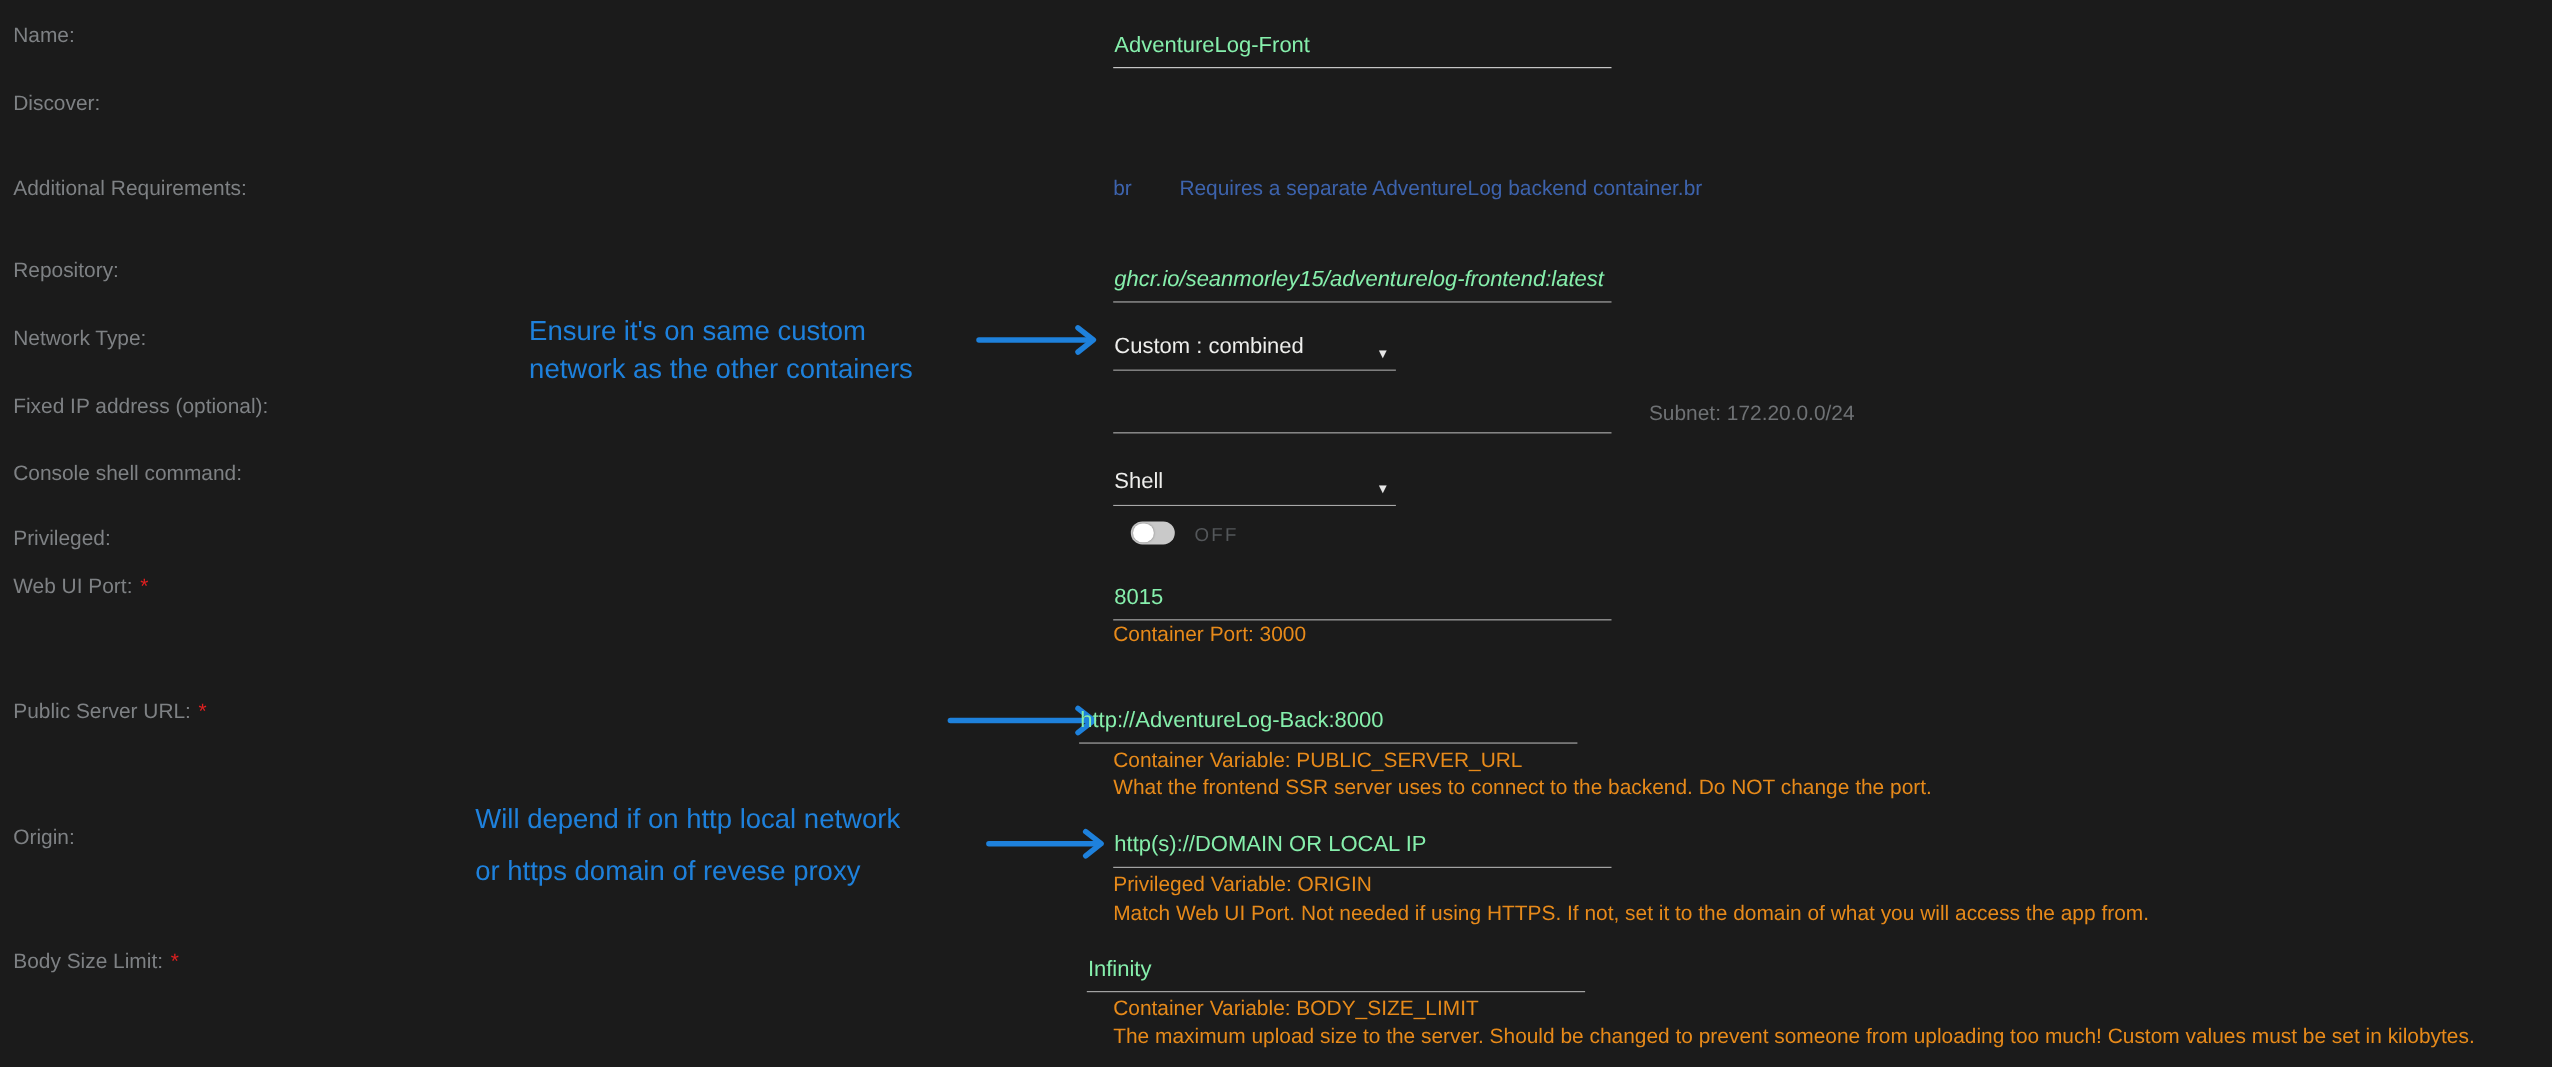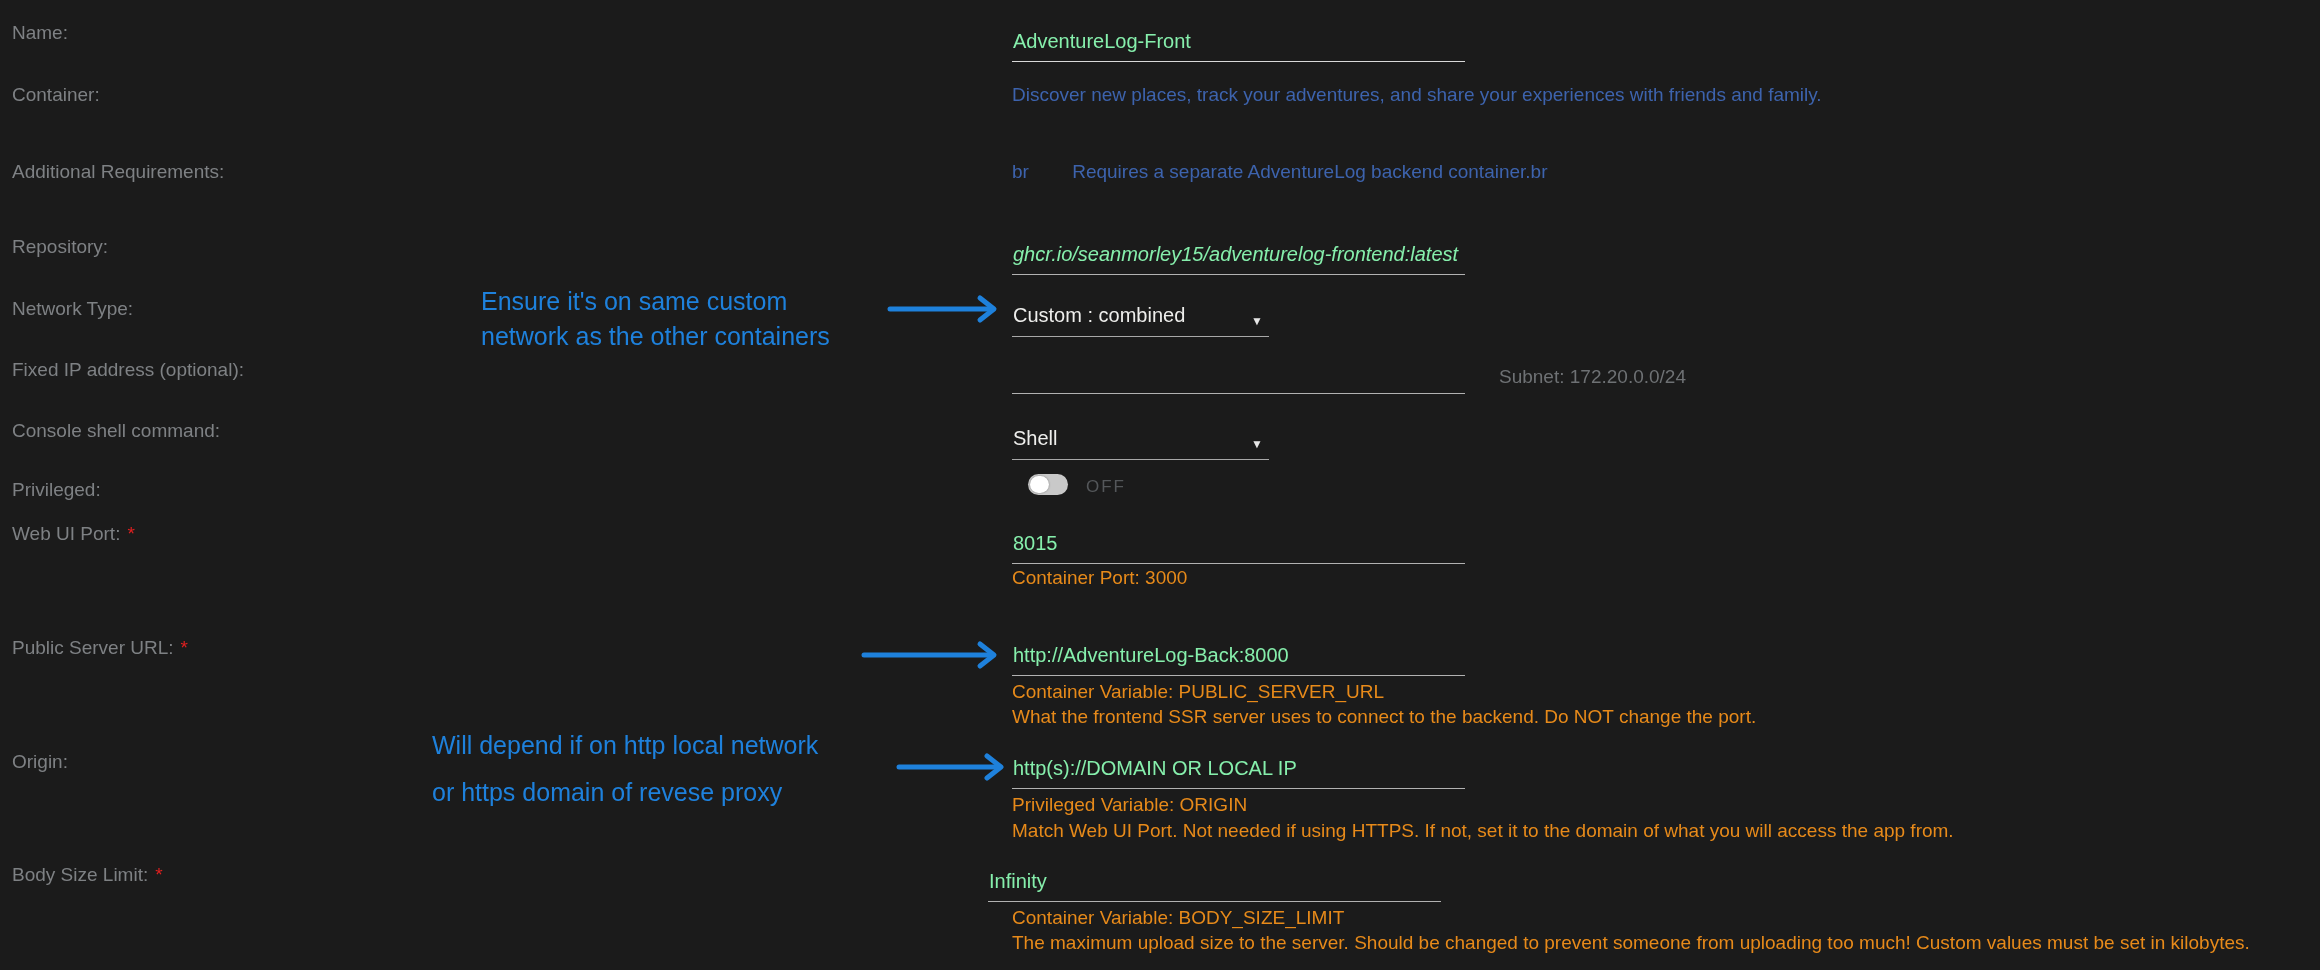--- a/index.html
+++ b/index.html
@@ -38,22 +38,21 @@
   svg.arrow path{stroke:#1e81dc;stroke-width:5;fill:none;stroke-linecap:round;stroke-linejoin:round;}
 </style>
 </head>
 <body>
 
 <div class="page">
 
   <div class="abs label" style="left:12px;top:22px">Name:</div>
   <input class="abs field bright" style="left: 1012px; top: 30px;" value="AdventureLog-Front">
 
-  <div class="abs label" style="left:12px;top:84px">Container:</div>
-  <div class="abs mutedblue" style="left:1012px;top:84px">Discover new places, track your adventures, and share your experiences with friends and family.</div>
+  <div class="abs label" style="left:12px;top:84px">Discover:</div>
 
   <div class="abs label" style="left:12px;top:161px">Additional Requirements:</div>
   <div class="abs mutedblue" style="left:1012px;top:161px">
     <span>br</span>
     <span style="display:inline-block;margin-left:38px">Requires a separate AdventureLog backend container.br</span>
   </div>
 
   <div class="abs label" style="left:12px;top:236px">Repository:</div>
   <input class="abs field" style="left: 1012px; top: 243px; font-style: italic;" value="ghcr.io/seanmorley15/adventurelog-frontend:latest">
 
@@ -91,21 +90,21 @@
   <input class="abs field" style="left: 1012px; top: 532px;" value="8015">
   <div class="abs help" style="left:1012px;top:567px">Container Port: 3000</div>
 
   <div class="abs" style="left:12px;top:637px">
     <span class="label">Public Server URL:</span><span class="req">*</span>
   </div>
   <svg class="abs arrow" style="left:862px;top:640px" width="140" height="30" viewBox="0 0 140 30">
     <path d="M2,15 H126"></path>
       <path d="M118,4 L132,15 L118,26"></path>
   </svg>
-  <input class="abs field" style="left: 1012px; top: 644px;" value="http://AdventureLog-Back:8000">
+  <input class="abs field" style="left: 981px; top: 644px;" value="http://AdventureLog-Back:8000">
   <div class="abs help" style="left:1012px;top:681px">Container Variable: PUBLIC_SERVER_URL</div>
   <div class="abs help" style="left:1012px;top:706px">What the frontend SSR server uses to connect to the backend. Do NOT change the port.</div>
 
   <div class="abs label" style="left:12px;top:751px">Origin:</div>
   <div class="abs ann" style="left:432px;top:731px">Will depend if on http local network</div>
   <div class="abs ann" style="left:432px;top:778px">or https domain of revese proxy</div>
   <svg class="abs arrow" style="left:897px;top:752px" width="115" height="30" viewBox="0 0 115 30">
     <path d="M2,15 H98"></path>
       <path d="M90,4 L104,15 L90,26"></path>
   </svg>

